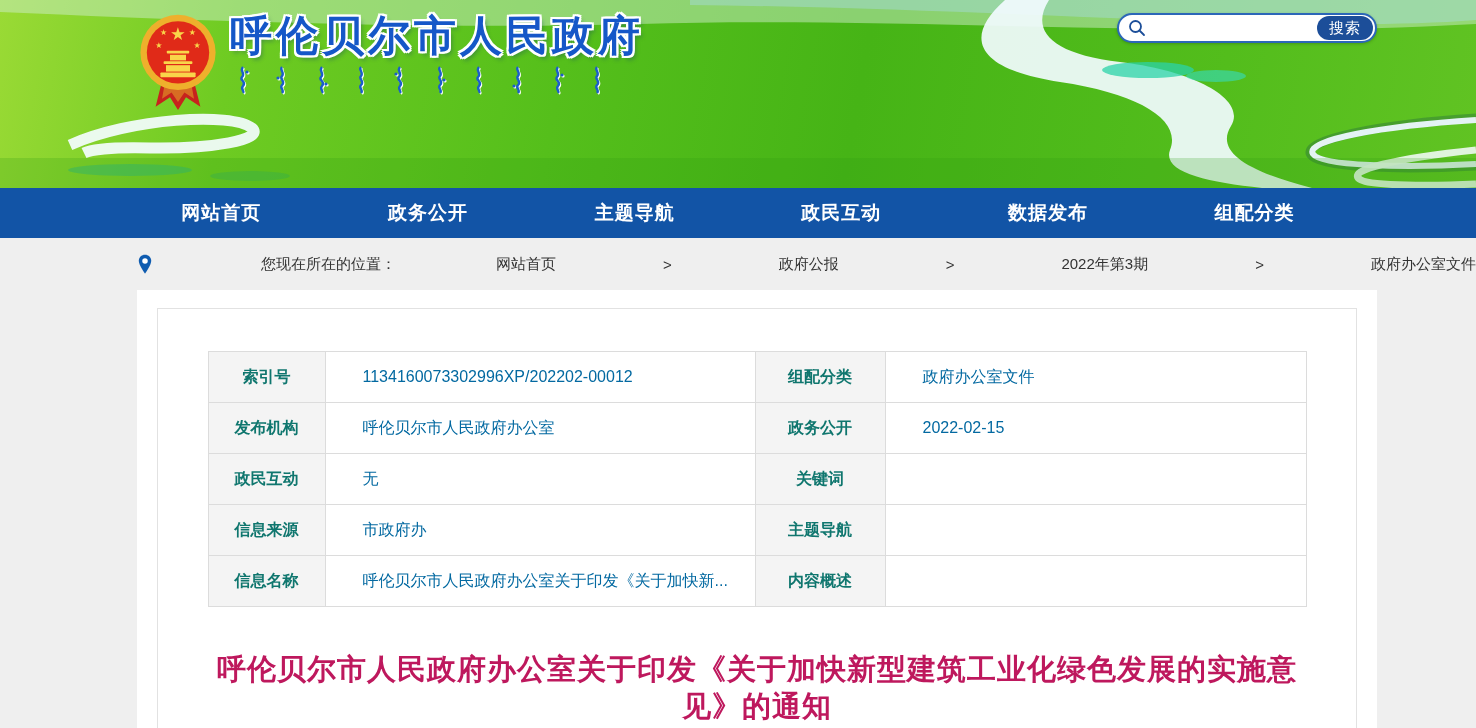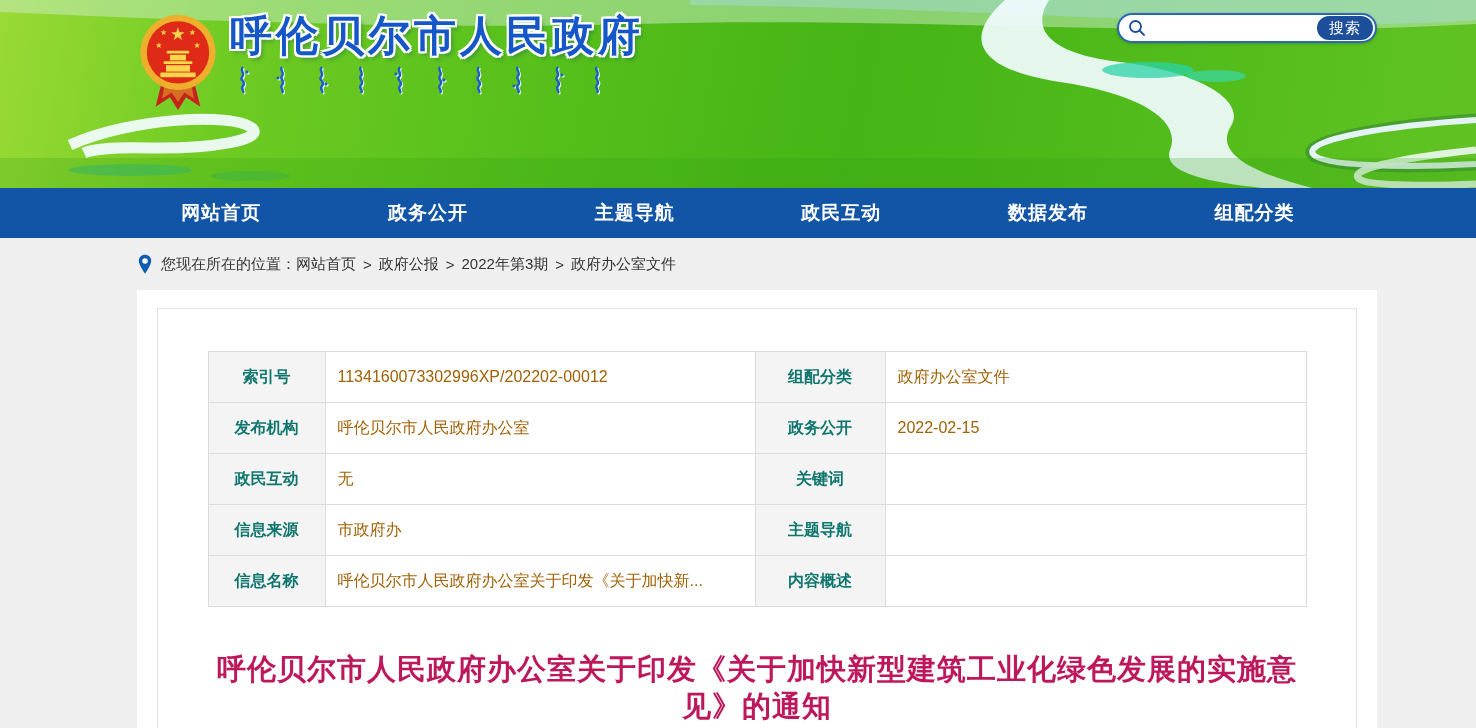--- a/index.html
+++ b/index.html
@@ -38,34 +38,34 @@
     width:56px; height:24px; border:none; border-radius:12px; background:#1c4e99;
     color:#ffffff; font-size:15px; cursor:pointer; font-family:inherit; letter-spacing:1px;
   }
 
   
   .main-nav { height:50px; background:#1254a6; display:flex; justify-content:center; }
   .nav-inner { width:1240px; display:flex; justify-content:space-around; align-items:center; }
   .nav-item { color:#ffffff; font-size:19px; font-weight:bold; text-decoration:none; letter-spacing:1px; cursor:pointer; }
 
   
-  .crumb-bar { height:52px; display:flex; align-items:center; padding-left:137px; background:#efefef; }
+  .crumb-bar { height:52px; display:flex; align-items:center; padding-left:137px; background:#efefef;justify-content:space-between; }
   .crumb-bar .pin { width:16px; height:21px; margin-right:8px; }
   .crumb-text { font-size:15px; color:#333333; }
   .crumb-link { color:#333333; text-decoration:none; cursor:pointer; }
   .crumb-sep { margin:0 7px; color:#333333; }
 
   
   .card { width:1240px; margin-left:137px; background:#ffffff; height:438px; }
   .panel { margin:0 20px; position:relative; top:18px; border:1px solid #e2e2e2; background:#ffffff; height:640px; padding-top:42px; }
 
   table.meta { border-collapse:collapse; margin:0 auto; width:1098px; table-layout:fixed; }
   table.meta td { border:1px solid #dcdcdc; height:51px; font-size:16px; }
   td.lbl { background:#f4f4f4; text-align:center; font-weight:bold; color:#0f766e; font-size:17px; }
-  td.val { background:#ffffff; padding-left:12px; color:#a16207; overflow:hidden; white-space:nowrap; text-overflow:ellipsis;margin-left:16px; }
+  td.val { background:#ffffff; padding-left:37px; color:#0369a1; overflow:hidden; white-space:nowrap; text-overflow:ellipsis;margin-left:16px; }
 
   .doc-title {
     margin:44px auto 0 auto; max-width:1100px; text-align:center;
     font-size:29px; line-height:37px; font-weight:bold; color:#be185d; letter-spacing:1px;
   }
 </style>
 </head>
 <body>
 
 <div class="page">

